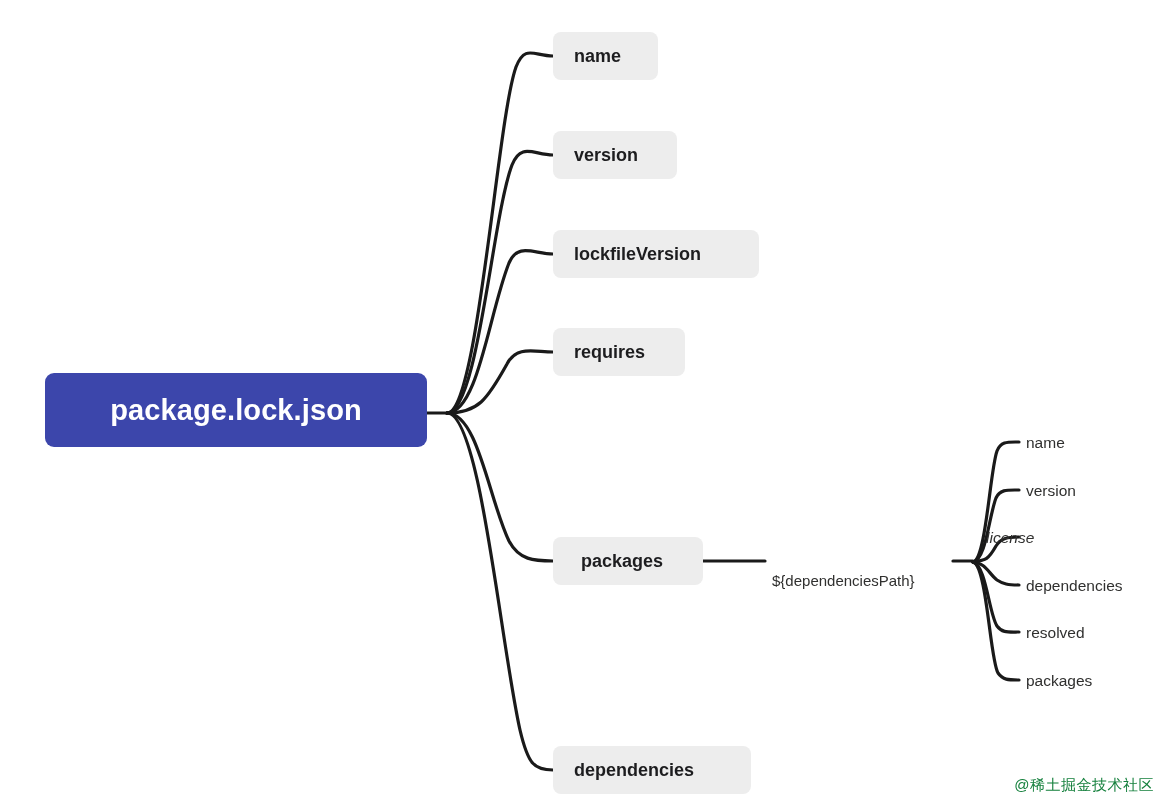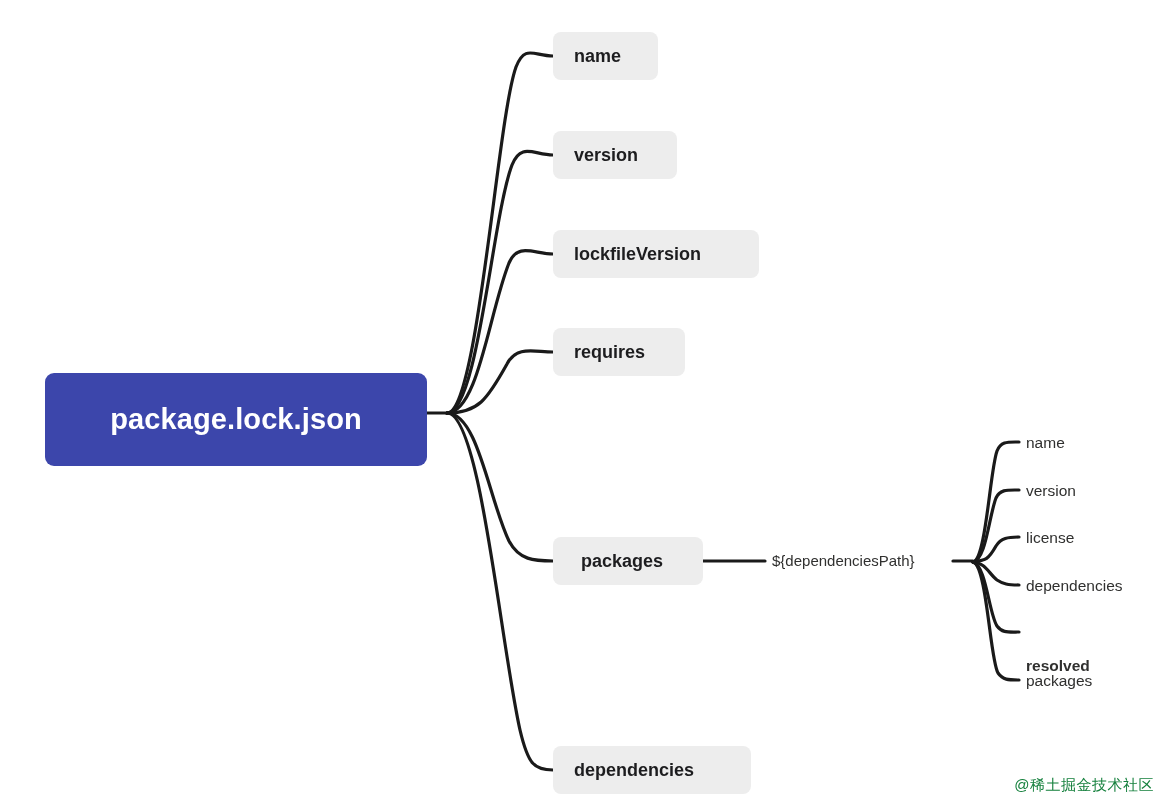--- a/index.html
+++ b/index.html
@@ -25,21 +25,21 @@
     width: 1168px;
     height: 804px;
     pointer-events: none;
   }
   
   .root-node {
     position: absolute;
     left: 45px;
     top: 373px;
     width: 382px;
-    height: 93px;
+    height: 74px;
     background: #3c46ab;
     border-radius: 9px;
     display: flex;
     align-items: center;
     justify-content: center;
     box-sizing: border-box;
   }
   .root-label {
     color: #ffffff;
     font-size: 29px;
@@ -67,20 +67,21 @@
     white-space: nowrap;
   }
   
   .plain-node {
     position: absolute;
     color: #30302f;
     font-size: 15px;
     font-weight: normal;
     line-height: 1;
     white-space: nowrap;
+    margin-top: 20px;
   }
   .leaf-node {
     position: absolute;
     color: #30302f;
     font-size: 15.5px;
     font-weight: normal;
     line-height: 1;
     white-space: nowrap;
   }
   
@@ -158,23 +159,23 @@
   <div class="l1-node" style="left:553px; top:746px; width:198px;">
     <span class="l1-label">dependencies</span>
   </div>
 
   <div class="plain-node" style="left:772px; top:553px;">${dependenciesPath}</div>
 
   <div class="leaf-node" style="left:1026px; top:435px;">name</div>
 
   <div class="leaf-node" style="left:1026px; top:483px;">version</div>
 
-  <div class="leaf-node" style="left:1026px; top:530px;">license</div>
+  <div class="leaf-node" style="left:986px; top:530px;font-style:italic;">license</div>
 
   <div class="leaf-node" style="left:1026px; top:578px;">dependencies</div>
 
-  <div class="leaf-node" style="left:1026px; top:658px;font-weight:bold;">resolved</div>
+  <div class="leaf-node" style="left:1026px; top:625px;">resolved</div>
 
   <div class="leaf-node" style="left:1026px; top:673px;">packages</div>
 
   <div class="watermark">@稀土掘金技术社区</div>
 
 </div>
 
 </body></html>

